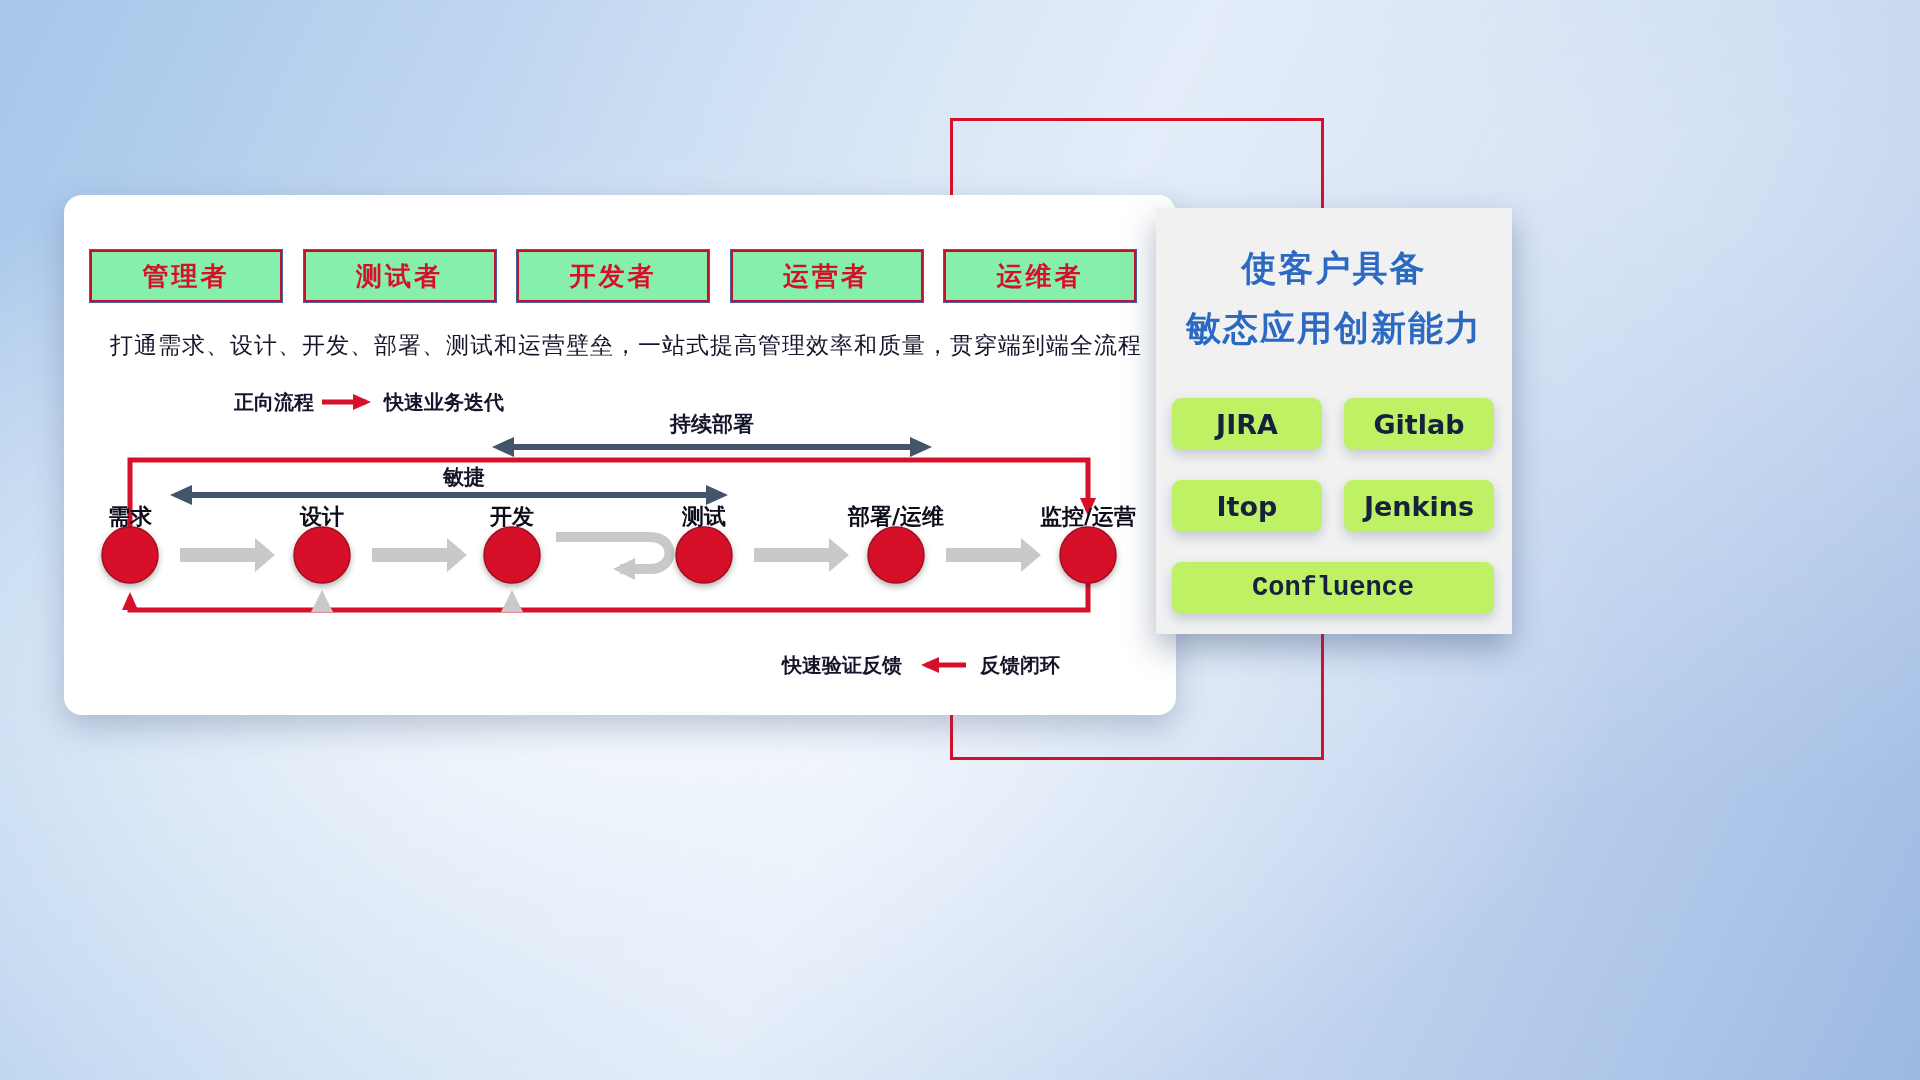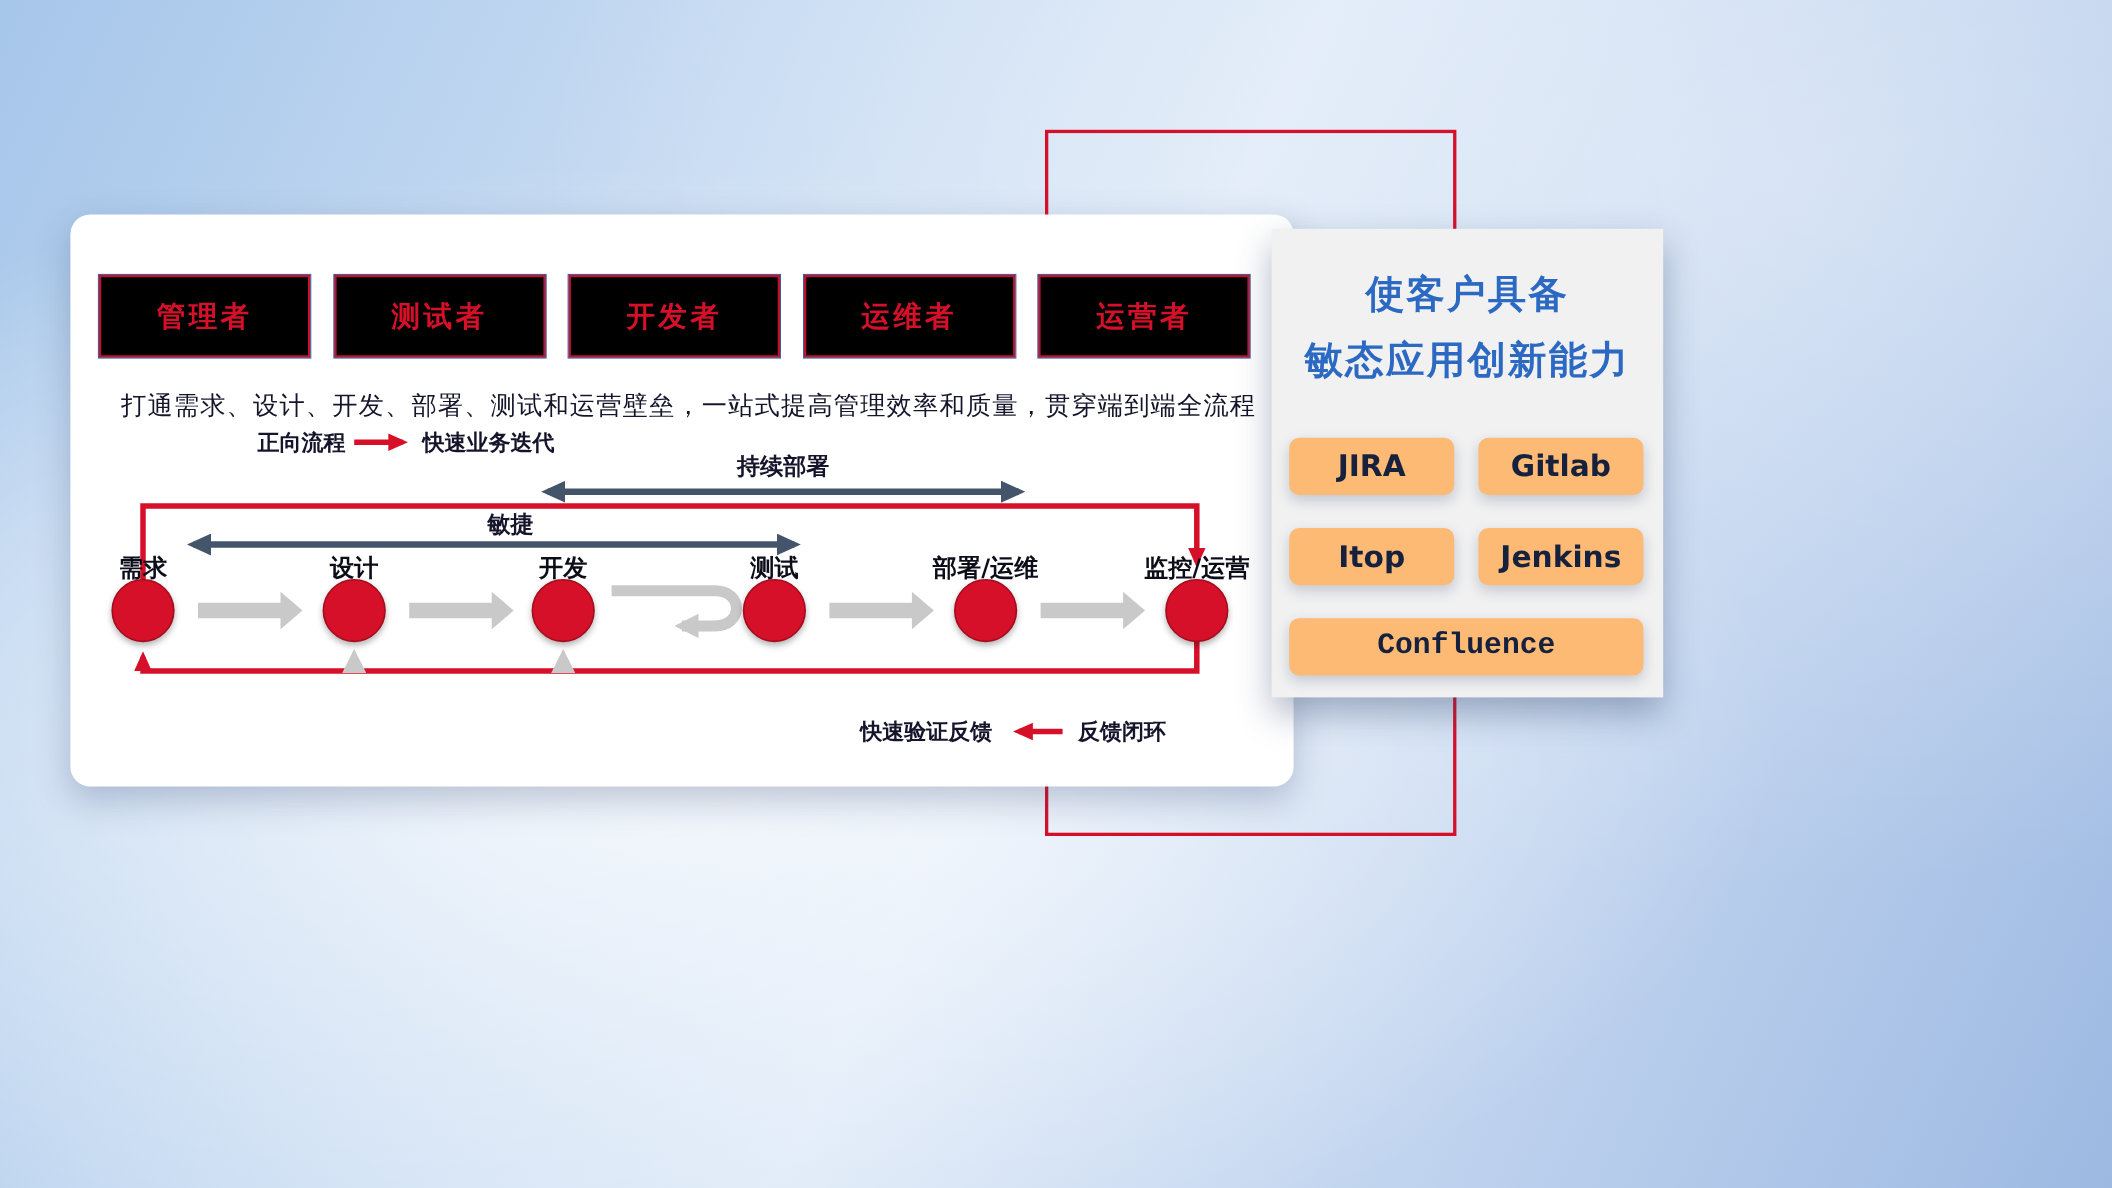--- a/index.html
+++ b/index.html
@@ -20,25 +20,25 @@
   .card {
     position: absolute; left: 64px; top: 195px; width: 1112px; height: 520px;
     background: #ffffff; border-radius: 18px; z-index: 2;
     box-shadow: 0 12px 32px rgba(50,70,110,0.28);
   }
   .roles {
     display: flex; justify-content: space-between;
     margin: 55px 40px 0 26px;
   }
   .role-box {
-    width: 192px; height: 75px;
+    width: 192px; height: 52px;
     border: 2px solid #c8102e; outline: 1px solid #44609e;
     display: flex; align-items: center; justify-content: center;
     color: #d7102a; font-size: 26px; font-weight: bold; letter-spacing: 3px;
-    background: #000000;
+    background: #86efac;
   }
   .description {
     margin: 28px 0 0 46px;
     font-size: 23px; font-weight: normal; color: #14142a; letter-spacing: 1px;
   }
   svg.flow { position: absolute; left: 0; top: 190px; width: 1110px; height: 320px; }
   svg .lbl { font-size: 20px; font-weight: bold; fill: #14142a; }
   svg .lbl-mid { font-size: 21px; font-weight: bold; fill: #14142a; }
   svg .stage-lbl { font-size: 22px; font-weight: bold; fill: #0d0d1a; }
   svg .stage-dot { filter: drop-shadow(0 3px 3px rgba(0,0,0,0.3)); }
@@ -50,40 +50,40 @@
   .panel-title {
     margin-top: 30px; text-align: center;
     color: #2b69c2; font-size: 35px; font-weight: bold;
     line-height: 60px; letter-spacing: 2px;
   }
   .tools {
     display: grid; grid-template-columns: 1fr 1fr;
     gap: 30px 22px; margin: 40px 18px 0 16px;
   }
   .tool {
-    height: 52px; background: #fdba74; border-radius: 9px;
+    height: 52px; background: #bef264; border-radius: 9px;
     display: flex; align-items: center; justify-content: center;
     font-size: 27px; font-weight: bold; color: #16213e;
     box-shadow: 0 5px 12px rgba(40,60,90,0.22);
   }
   .tool.wide { grid-column: 1 / span 2; font-family: Liberation Mono, monospace; }
 </style>
 </head>
 <body>
 
 <div class="red-frame"></div>
 
 <div class="card">
 
   <div class="roles">
     <div class="role-box">管理者</div>
     <div class="role-box">测试者</div>
     <div class="role-box">开发者</div>
+    <div class="role-box">运营者</div>
     <div class="role-box">运维者</div>
-    <div class="role-box">运营者</div>
   </div>
 
   <div class="description">打通需求、设计、开发、部署、测试和运营壁垒，一站式提高管理效率和质量，贯穿端到端全流程</div>
 
   <svg class="flow" viewBox="0 0 1110 320">
     <defs>
       <marker id="mRed" markerUnits="userSpaceOnUse" markerWidth="18" markerHeight="16" refX="13" refY="8" orient="auto">
         <path d="M0,0 L18,8 L0,16 Z" fill="#d7102a"></path>
       </marker>
       <marker id="mDarkE" markerUnits="userSpaceOnUse" markerWidth="22" markerHeight="20" refX="16" refY="10" orient="auto">

